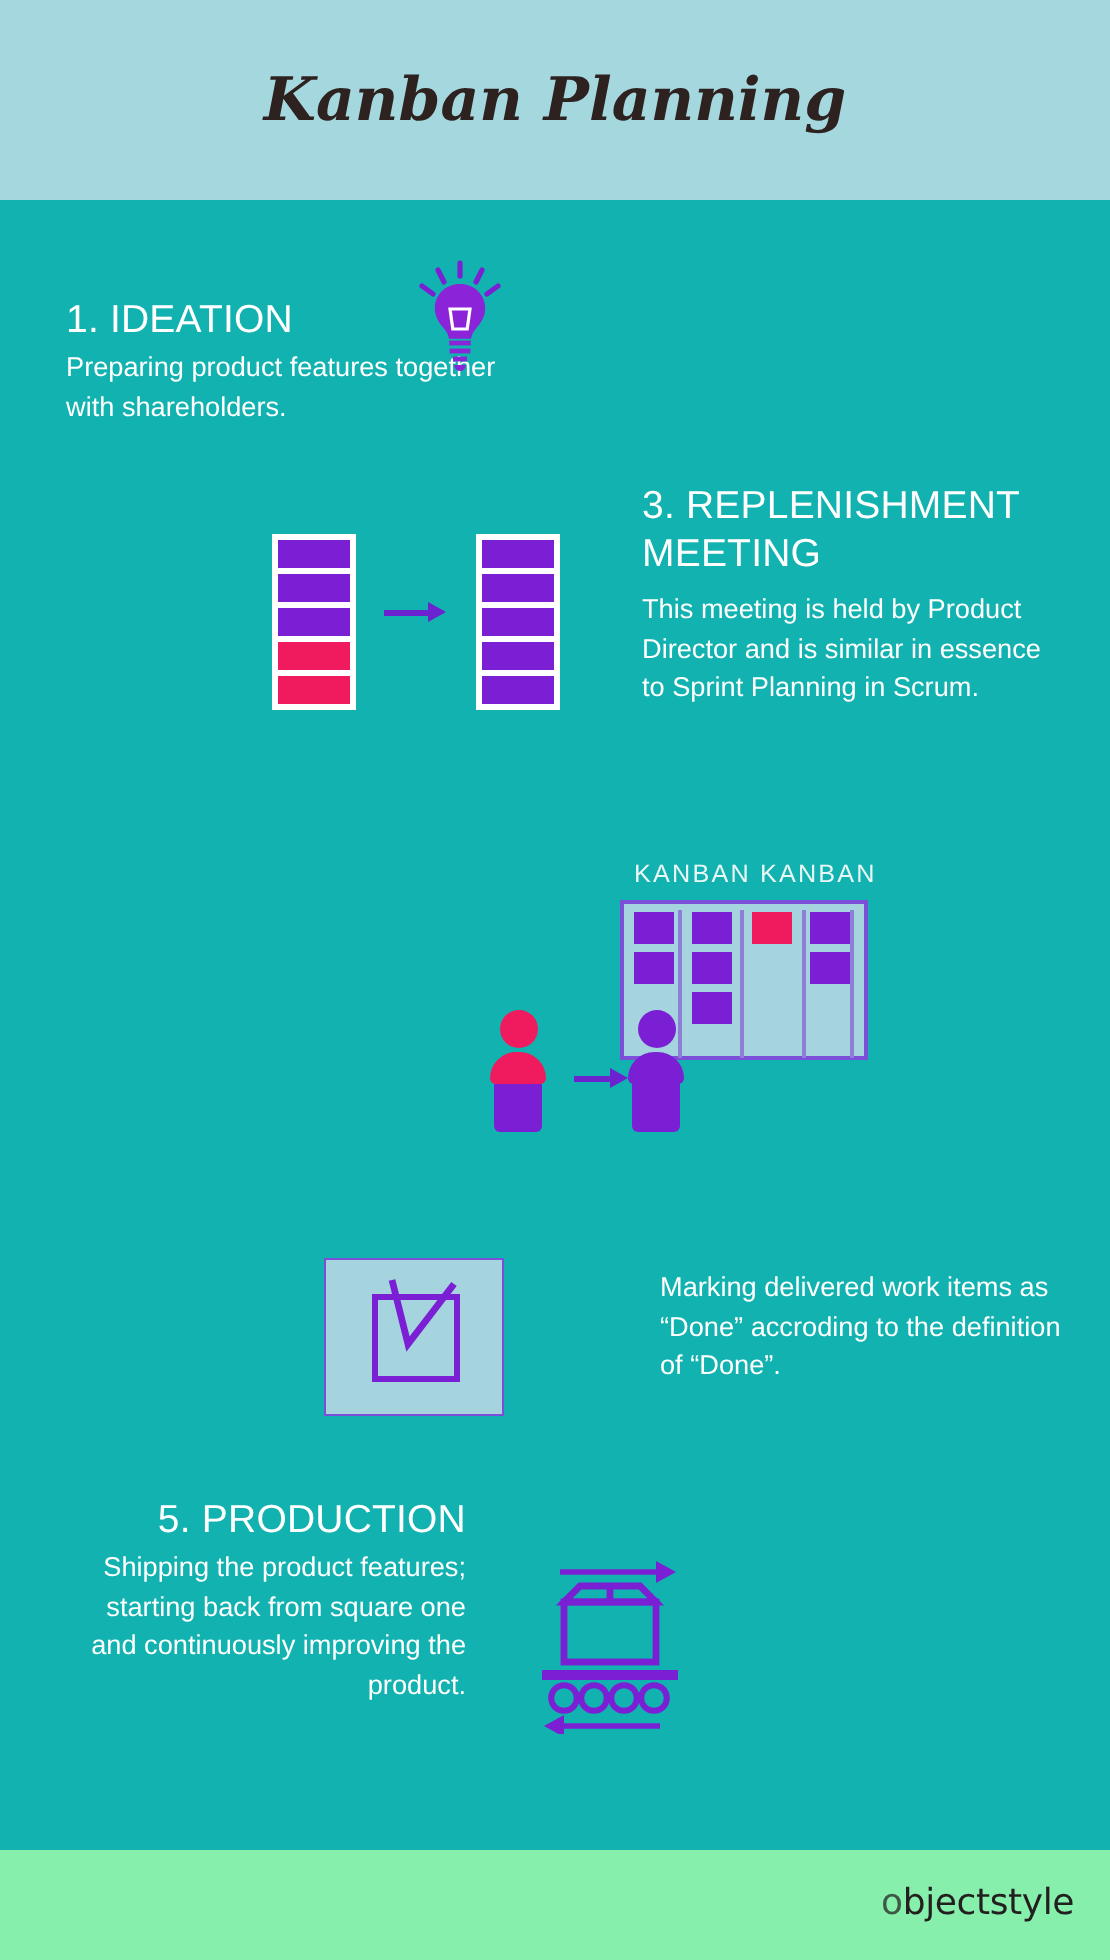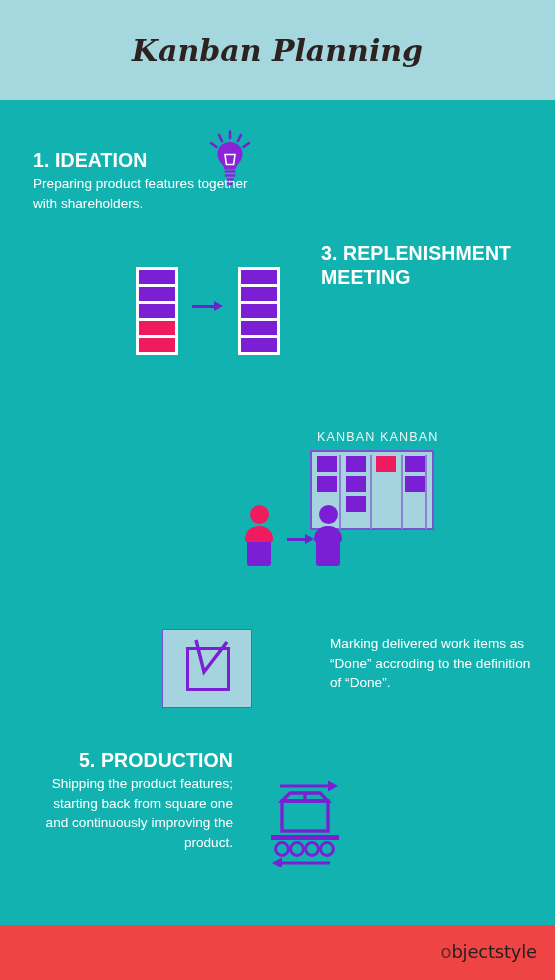--- a/index.html
+++ b/index.html
@@ -21,33 +21,33 @@
   .header-title {
     font-family: "DejaVu Serif", serif;
     font-style: italic; font-weight: bold;
     font-size: 30px; color: #2e2220;
     letter-spacing: 0px;
   }
 
   
   .footer {
     position: absolute; left: 0; top: 925px; width: 555px; height: 55px;
-    background: #ef4444;
+    background: #86efac;
   }
   .logo {
     position: absolute; right: 18px; top: 16px;
     font-family: "DejaVu Sans", sans-serif;
     font-size: 18px; color: #231f1e; letter-spacing: -0.2px;
   }
   .logo .o-ring { color: #231f1e; opacity: .72; }
 
   
   .block { position: absolute; }
   .h2 {
-    color: #ffffff; font-weight: bold; font-size: 19.5px;
+    color: #ffffff; font-weight: normal; font-size: 19.5px;
     line-height: 24px; letter-spacing: .1px;
   }
   .body {
     color: #ffffff; font-size: 13.6px; line-height: 19.5px;
     margin-top: 2px;
   }
 
   
   .bulb { position: absolute; left: 206px; top: 130px; width: 48px; height: 56px; }
 
@@ -156,20 +156,21 @@
   <div class="stack stack-right">
     <div class="card" style="background:#7b1fd4"></div>
     <div class="card" style="background:#7b1fd4"></div>
     <div class="card" style="background:#7b1fd4"></div>
     <div class="card" style="background:#7b1fd4"></div>
     <div class="card" style="background:#7b1fd4"></div>
   </div>
 
   <div class="block" style="left:321px; top:241px; width:210px;">
     <div class="h2">3. REPLENISHMENT MEETING</div>
+    <div class="body" style="margin-top:6px;">This meeting is held by Product Director and is similar in essence to Sprint Planning in Scrum.</div>
   </div>
 
   <div class="block" style="left:33px; top:460px; width:215px;">
   </div>
 
   <div class="board-label">KANBAN KANBAN</div>
 
   <div class="board">
     <div class="divider" style="left:27px;"></div>
     <div class="divider" style="left:58px;"></div>

